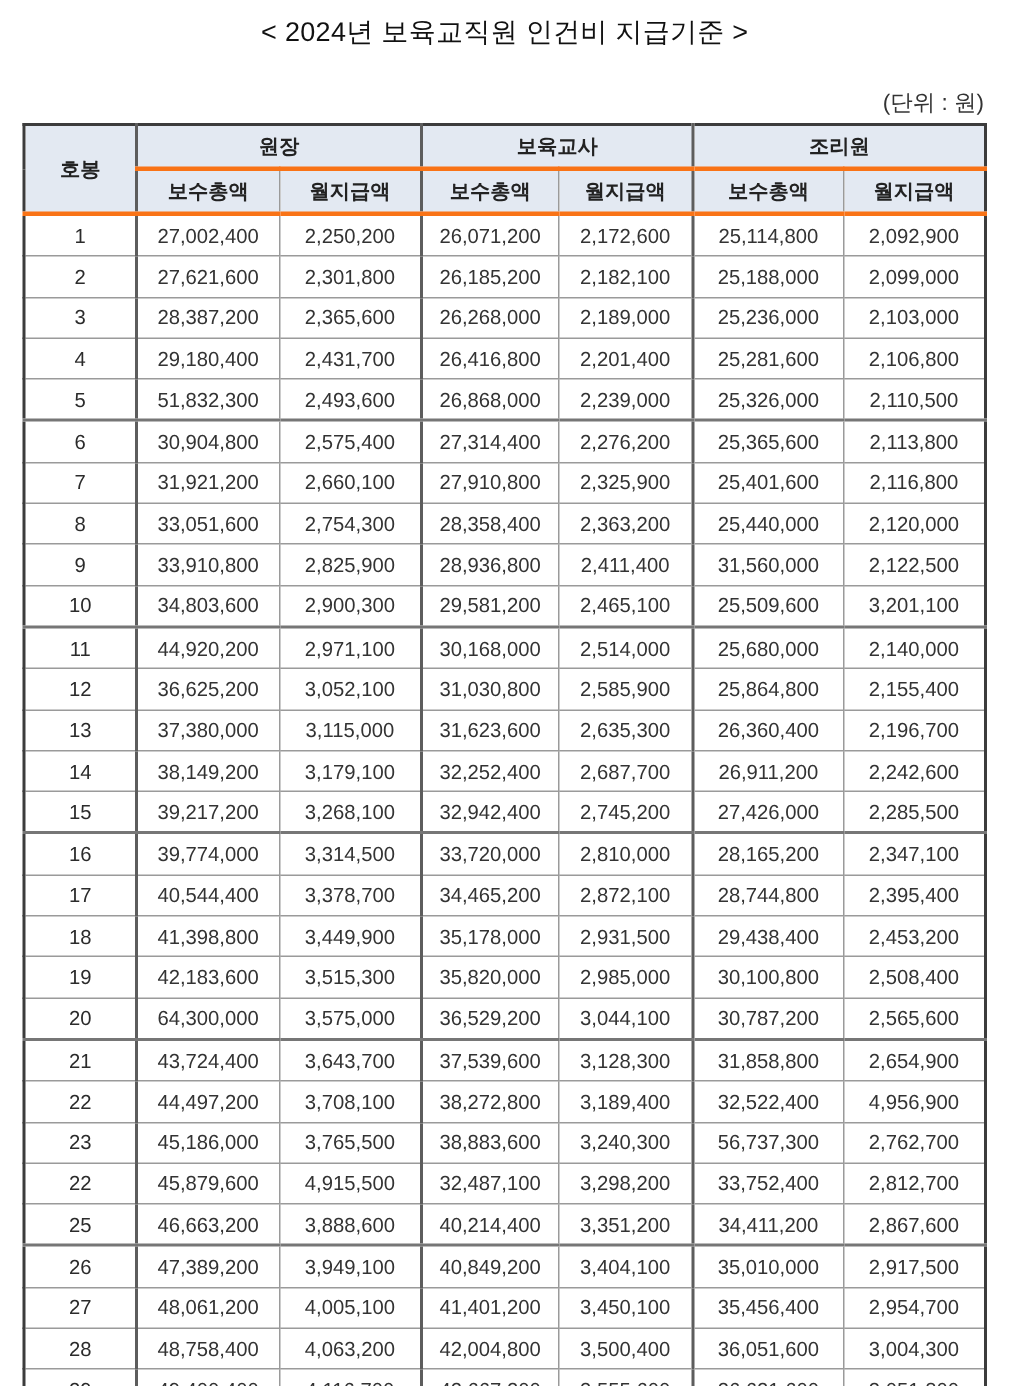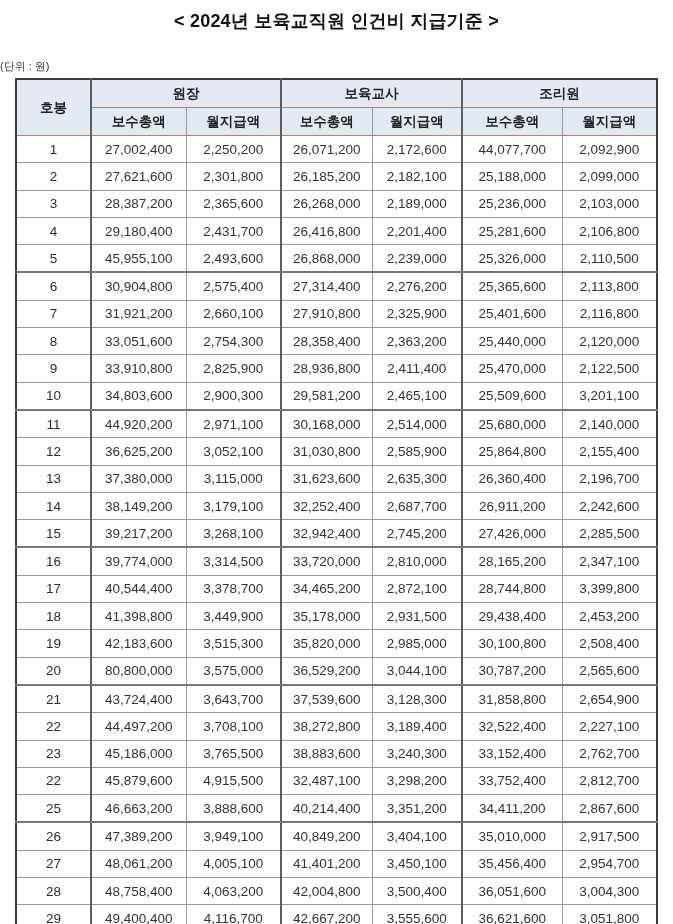--- a/index.html
+++ b/index.html
@@ -12,28 +12,28 @@
     height: 924px;
     background: #ffffff;
     font-family: "Liberation Sans", "DejaVu Sans", sans-serif;
     color: #1a1a1a;
     box-sizing: border-box;
     overflow: hidden;
   }
   .doc-title {
     text-align: center;
     font-size: 18px;
-    font-weight: bold;
+    font-weight: normal;
     color: #111111;
     padding-top: 9px;
     letter-spacing: 0.2px;
   }
   .unit-note {
-    text-align: left;
-    font-size: 11px;
+    text-align: right;
+    font-size: 15px;
     color: #333333;
     padding: 26px 17px 4px 0;
   }
   table.pay-table {
     border-collapse: collapse;
     margin: 0 auto;
     width: 641px;
     table-layout: fixed;
     border: 2px solid #3c3c3c;
   }
@@ -46,21 +46,21 @@
     white-space: nowrap;
   }
   .pay-table thead th {
     background: #e3e9f2;
     font-size: 13.5px;
     font-weight: bold;
     color: #222222;
     height: 27px;
   }
   .pay-table thead tr th {
-    border-bottom: 1px solid #f97316;
+    border-bottom: 3px solid #f97316;
   }
   .pay-table tbody td {
     font-size: 13.5px;
     color: #333333;
     height: 26.3px;
     background: #ffffff;
   }
   
   .pay-table .gsep {
     border-left: 2px solid #5d5d5d;
@@ -108,21 +108,21 @@
         <th>월지급액</th>
       </tr>
     </thead>
     <tbody>
         <tr>
           <td class="grade">1</td>
           <td class="gsep">27,002,400</td>
           <td>2,250,200</td>
           <td class="gsep">26,071,200</td>
           <td>2,172,600</td>
-          <td class="gsep">44,077,700</td>
+          <td class="gsep">25,114,800</td>
           <td>2,092,900</td>
         </tr>
         <tr>
           <td class="grade">2</td>
           <td class="gsep">27,621,600</td>
           <td>2,301,800</td>
           <td class="gsep">26,185,200</td>
           <td>2,182,100</td>
           <td class="gsep">25,188,000</td>
           <td>2,099,000</td>
@@ -140,21 +140,21 @@
           <td class="grade">4</td>
           <td class="gsep">29,180,400</td>
           <td>2,431,700</td>
           <td class="gsep">26,416,800</td>
           <td>2,201,400</td>
           <td class="gsep">25,281,600</td>
           <td>2,106,800</td>
         </tr>
         <tr class="group-end">
           <td class="grade">5</td>
-          <td class="gsep">45,955,100</td>
+          <td class="gsep">51,832,300</td>
           <td>2,493,600</td>
           <td class="gsep">26,868,000</td>
           <td>2,239,000</td>
           <td class="gsep">25,326,000</td>
           <td>2,110,500</td>
         </tr>
         <tr>
           <td class="grade">6</td>
           <td class="gsep">30,904,800</td>
           <td>2,575,400</td>
@@ -180,21 +180,21 @@
           <td>2,363,200</td>
           <td class="gsep">25,440,000</td>
           <td>2,120,000</td>
         </tr>
         <tr>
           <td class="grade">9</td>
           <td class="gsep">33,910,800</td>
           <td>2,825,900</td>
           <td class="gsep">28,936,800</td>
           <td>2,411,400</td>
-          <td class="gsep">25,470,000</td>
+          <td class="gsep">31,560,000</td>
           <td>2,122,500</td>
         </tr>
         <tr class="group-end">
           <td class="grade">10</td>
           <td class="gsep">34,803,600</td>
           <td>2,900,300</td>
           <td class="gsep">29,581,200</td>
           <td>2,465,100</td>
           <td class="gsep">25,509,600</td>
           <td>3,201,100</td>
@@ -253,21 +253,21 @@
           <td class="gsep">28,165,200</td>
           <td>2,347,100</td>
         </tr>
         <tr>
           <td class="grade">17</td>
           <td class="gsep">40,544,400</td>
           <td>3,378,700</td>
           <td class="gsep">34,465,200</td>
           <td>2,872,100</td>
           <td class="gsep">28,744,800</td>
-          <td>3,399,800</td>
+          <td>2,395,400</td>
         </tr>
         <tr>
           <td class="grade">18</td>
           <td class="gsep">41,398,800</td>
           <td>3,449,900</td>
           <td class="gsep">35,178,000</td>
           <td>2,931,500</td>
           <td class="gsep">29,438,400</td>
           <td>2,453,200</td>
         </tr>
@@ -275,21 +275,21 @@
           <td class="grade">19</td>
           <td class="gsep">42,183,600</td>
           <td>3,515,300</td>
           <td class="gsep">35,820,000</td>
           <td>2,985,000</td>
           <td class="gsep">30,100,800</td>
           <td>2,508,400</td>
         </tr>
         <tr class="group-end">
           <td class="grade">20</td>
-          <td class="gsep">80,800,000</td>
+          <td class="gsep">64,300,000</td>
           <td>3,575,000</td>
           <td class="gsep">36,529,200</td>
           <td>3,044,100</td>
           <td class="gsep">30,787,200</td>
           <td>2,565,600</td>
         </tr>
         <tr>
           <td class="grade">21</td>
           <td class="gsep">43,724,400</td>
           <td>3,643,700</td>
@@ -298,29 +298,29 @@
           <td class="gsep">31,858,800</td>
           <td>2,654,900</td>
         </tr>
         <tr>
           <td class="grade">22</td>
           <td class="gsep">44,497,200</td>
           <td>3,708,100</td>
           <td class="gsep">38,272,800</td>
           <td>3,189,400</td>
           <td class="gsep">32,522,400</td>
-          <td>2,227,100</td>
+          <td>4,956,900</td>
         </tr>
         <tr>
           <td class="grade">23</td>
           <td class="gsep">45,186,000</td>
           <td>3,765,500</td>
           <td class="gsep">38,883,600</td>
           <td>3,240,300</td>
-          <td class="gsep">33,152,400</td>
+          <td class="gsep">56,737,300</td>
           <td>2,762,700</td>
         </tr>
         <tr>
           <td class="grade">22</td>
           <td class="gsep">45,879,600</td>
           <td>4,915,500</td>
           <td class="gsep">32,487,100</td>
           <td>3,298,200</td>
           <td class="gsep">33,752,400</td>
           <td>2,812,700</td>

